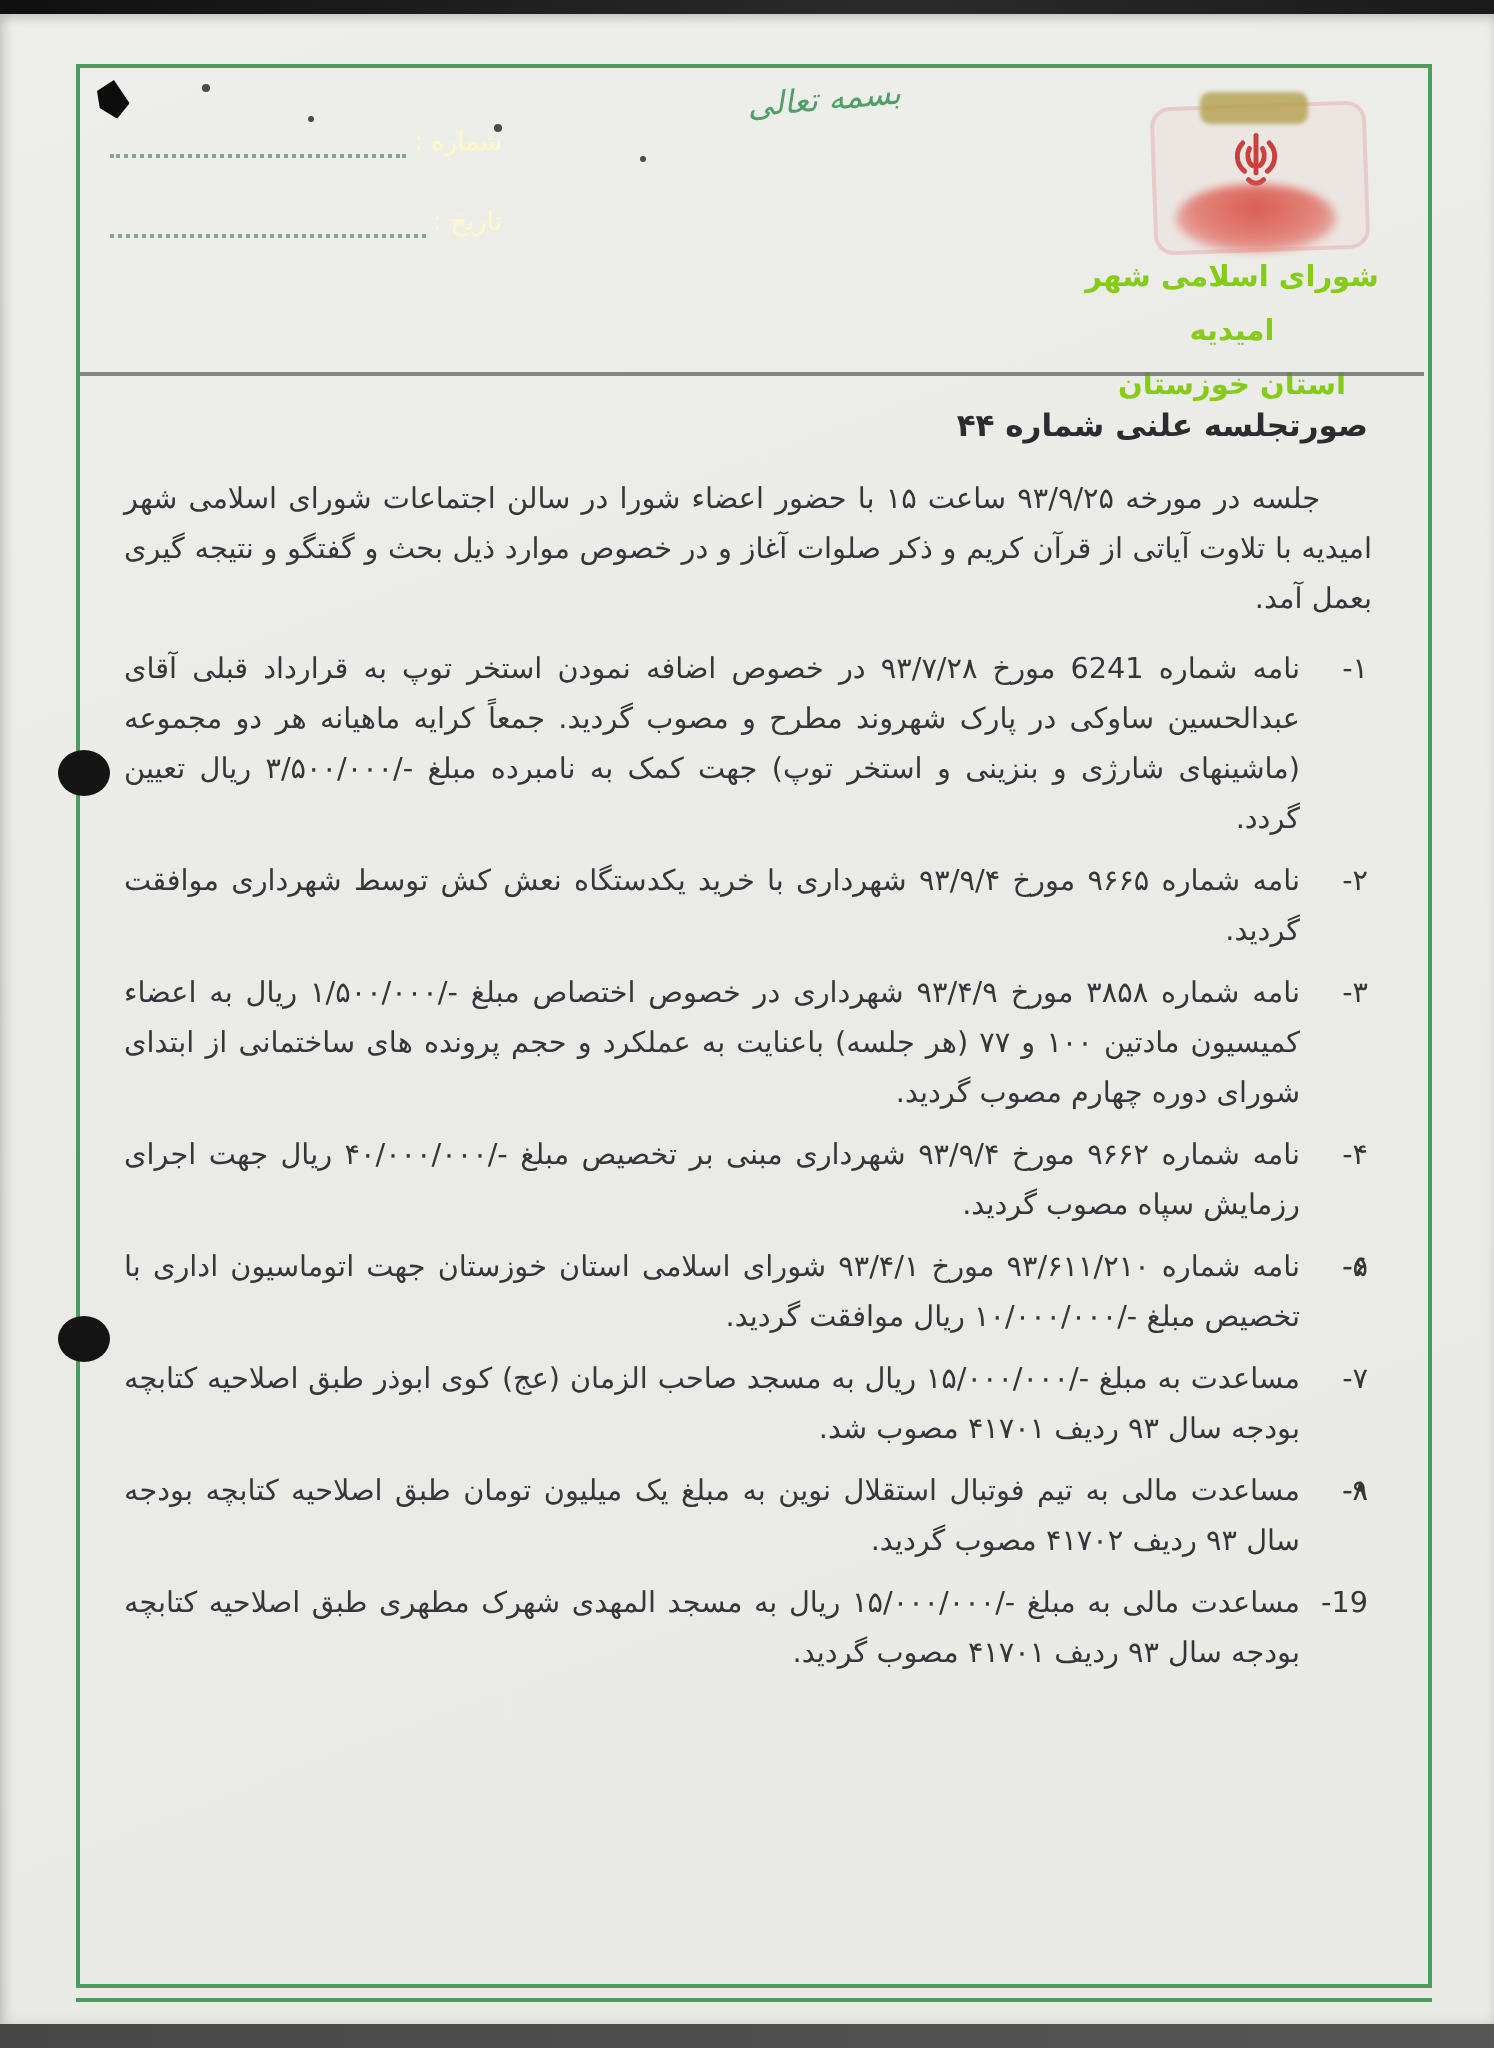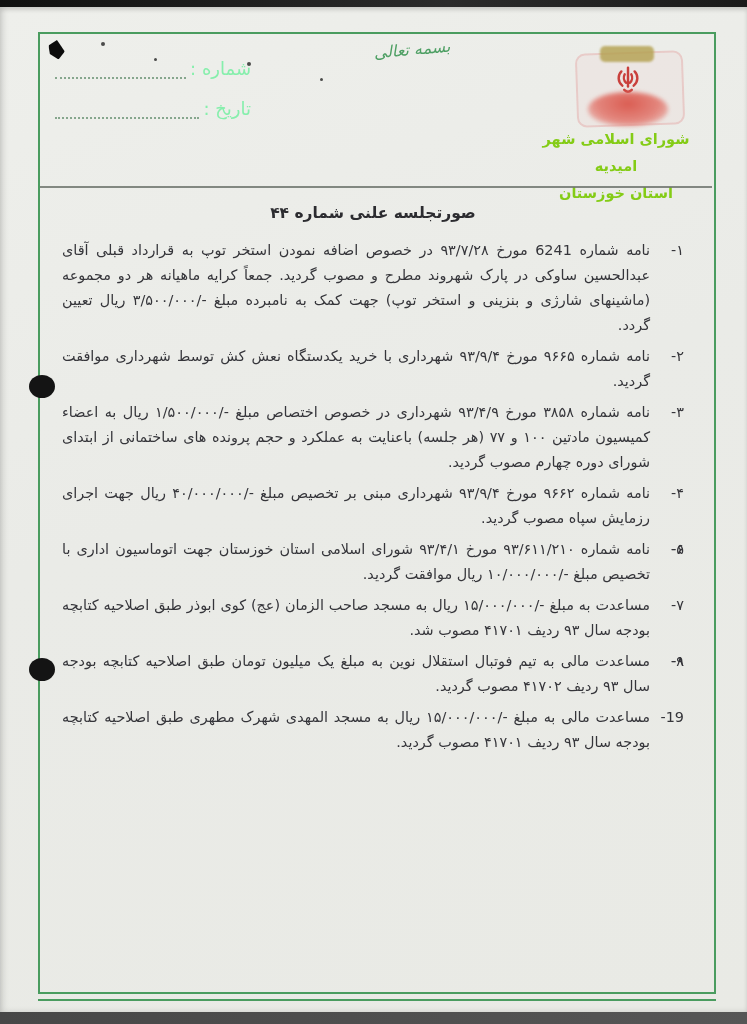--- a/index.html
+++ b/index.html
@@ -27,21 +27,21 @@
   .ink-blot{position:absolute;left:48px;top:40px;width:17px;height:19px;background:#0c0c0c;
     clip-path:polygon(45% 0,100% 55%,70% 100%,15% 78%,0 35%);transform:rotate(8deg);}
   .speck{position:absolute;background:#222;border-radius:50%;opacity:.8;}
   .sp1{left:101px;top:42px;width:4px;height:4px;}
   .sp2{left:154px;top:58px;width:3px;height:3px;}
   .sp3{left:247px;top:62px;width:4px;height:4px;}
   .sp4{left:320px;top:78px;width:3px;height:3px;}
   
   .fields{position:absolute;left:55px;top:60px;width:196px;}
   .field-row{display:flex;direction:rtl;align-items:flex-end;margin-bottom:21px;height:19px;}
-  .field-label{color:#86efac;font-size:18px;white-space:nowrap;padding-left:4px;}
+  .field-label{color:#fef9c3;font-size:13px;white-space:nowrap;padding-left:4px;}
   .field-dots{flex:1;border-bottom:2px dotted #86a68d;height:13px;}
   
   .besmele{position:absolute;left:356px;top:40px;width:112px;text-align:center;
     color:#4d9f63;font-size:16px;font-style:italic;transform:rotate(-5deg);letter-spacing:1px;}
   
   .logo{position:absolute;left:568px;top:44px;width:120px;height:84px;}
   .stamp-ghost{position:absolute;left:8px;top:8px;width:104px;height:70px;border:2px solid rgba(221,130,130,.28);
     border-radius:10px;transform:rotate(-2deg);background:rgba(236,180,180,.10);}
   .khaki-blob{position:absolute;left:32px;top:2px;width:54px;height:16px;background:#b3a04e;opacity:.8;
     border-radius:5px;filter:blur(1px);}
@@ -49,21 +49,21 @@
   .red-blob{position:absolute;left:20px;top:48px;width:80px;height:34px;opacity:.85;filter:blur(2px);
     background:radial-gradient(ellipse at 50% 35%,#d8463a 0%,#e2766c 55%,rgba(238,180,175,.25) 100%);
     border-radius:50% 50% 48% 48%;}
   
   .org{position:absolute;left:520px;top:126px;width:192px;text-align:center;
     color:#84cc16;font-weight:bold;font-size:14.5px;line-height:27px;}
   
   .sep{position:absolute;left:40px;top:186px;width:672px;height:2px;background:#70756f;opacity:.85;}
   
   .content{position:absolute;left:62px;top:204px;width:624px;direction:rtl;color:#35353a;font-size:14.4px;}
-  .doc-title{font-weight:bold;font-size:15.5px;color:#2c2c30;margin:0 2px 16px 0;text-align:center;}
+  .doc-title{font-weight:bold;font-size:15.5px;color:#2c2c30;margin:0 2px 16px 0;}
   .intro{text-align:justify;line-height:25px;text-indent:26px;margin-bottom:10px;}
   .item{position:relative;padding-right:36px;text-align:justify;line-height:25px;margin-bottom:6px;}
   .item-num{position:absolute;right:2px;top:0;}
 </style>
 </head>
 <body>
 
 <div class="strip-top"></div>
 
 <div class="paper"></div>
@@ -109,20 +109,21 @@
 
 <div class="org">
   <div>شورای اسلامی شهر امیدیه</div>
   <div>استان خوزستان</div>
 </div>
 
 <div class="sep"></div>
 
 <div class="content">
   <div class="doc-title">صورتجلسه علنی شماره ۴۴</div>
+  <div class="intro">جلسه در مورخه ۹۳/۹/۲۵ ساعت ۱۵ با حضور اعضاء شورا در سالن اجتماعات شورای اسلامی شهر امیدیه با تلاوت آیاتی از قرآن کریم و ذکر صلوات آغاز و در خصوص موارد ذیل بحث و گفتگو و نتیجه گیری بعمل آمد.</div>
 
   <div class="item">
     <span class="item-num">۱-</span>
     <span>نامه شماره 6241 مورخ ۹۳/۷/۲۸ در خصوص اضافه نمودن استخر توپ به قرارداد قبلی آقای عبدالحسین ساوکی در پارک شهروند مطرح و مصوب گردید. جمعاً کرایه ماهیانه هر دو مجموعه (ماشینهای شارژی و بنزینی و استخر توپ) جهت کمک به نامبرده مبلغ -/۳/۵۰۰/۰۰۰ ریال تعیین گردد.</span>
   </div>
   <div class="item">
     <span class="item-num">۲-</span>
     <span>نامه شماره ۹۶۶۵ مورخ ۹۳/۹/۴ شهرداری با خرید یکدستگاه نعش کش توسط شهرداری موافقت گردید.</span>
   </div>
   <div class="item">

